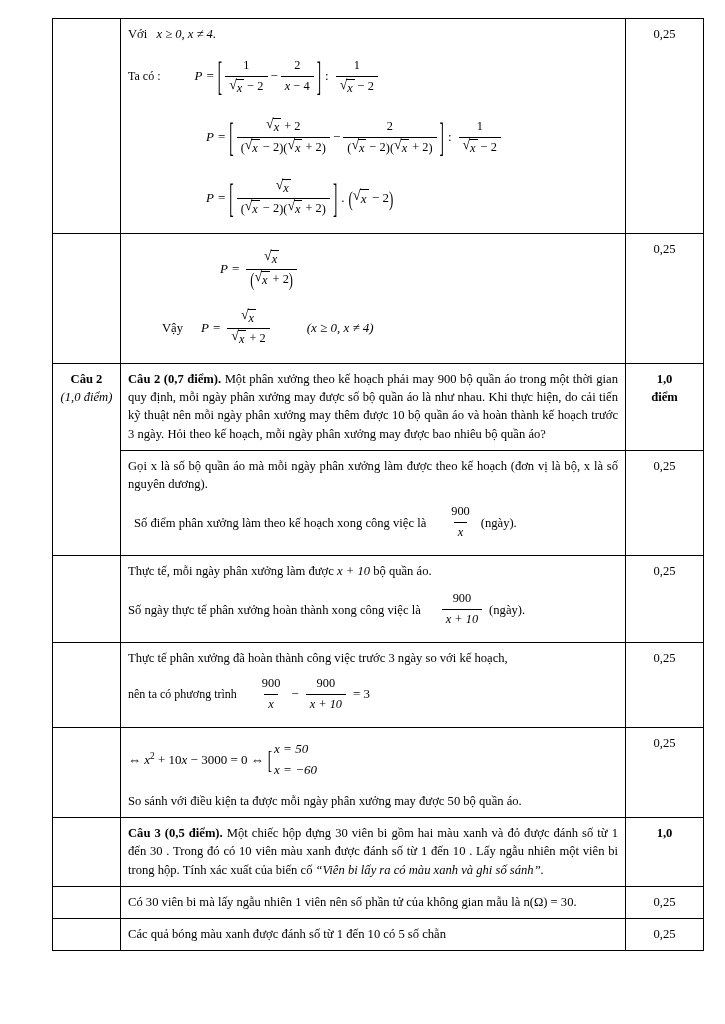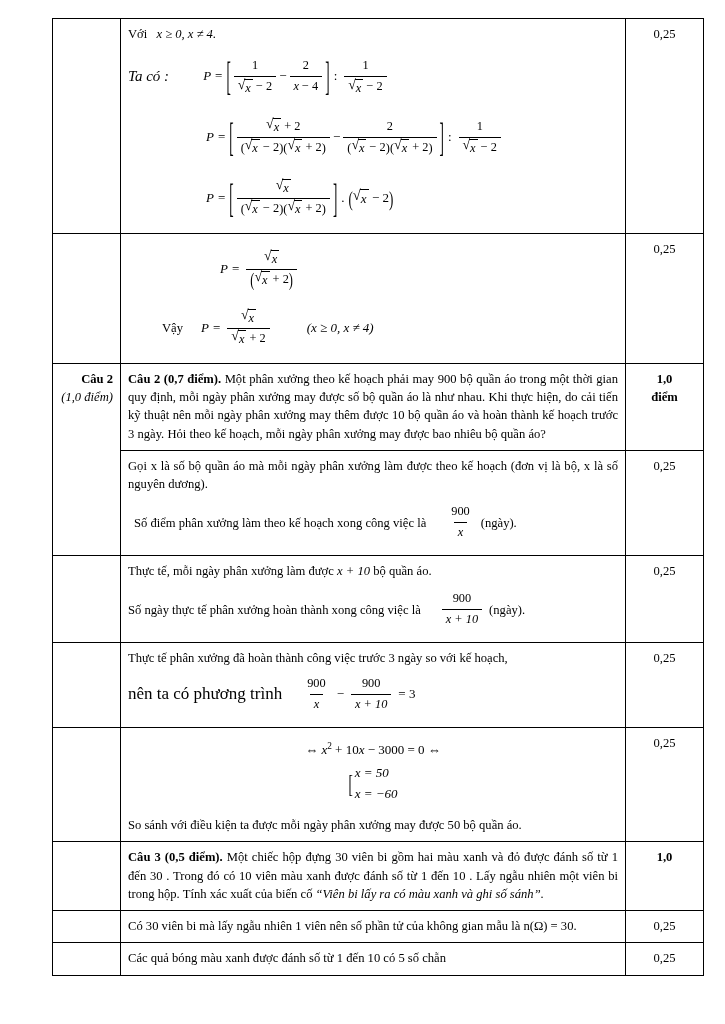--- a/index.html
+++ b/index.html
@@ -29,21 +29,21 @@
     vertical-align: top;
     padding: 6px 7px 7px 7px;
     font-size: 12.6px;
     line-height: 1.45;
   }
   col.c-label { width: 68px; }
   col.c-body  { width: 505px; }
   col.c-score { width: 78px; }
 
   td.label {
-    text-align: right;
+    text-align: center;
     vertical-align: middle;
     font-size: 12.6px;
     line-height: 1.5;
   }
   td.label .b { font-weight: bold; }
   td.label .it { font-style: italic; }
   td.score {
     text-align: center;
     vertical-align: middle;
     font-size: 12.6px;
@@ -147,21 +147,21 @@
 
   <tr>
     <td class="label"></td>
     <td>
       <p>
         <span>Với</span>
         <span class="mi" style="margin-left:6px;">x ≥ 0, x ≠ 4.</span>
       </p>
 
       <div class="eqrow mathline" style="margin-top:14px;">
-        <span style="font-family:'Liberation Serif',serif;font-size:15px;font-style:italic;">Ta có :</span>
+        <span style="font-family:'Liberation Serif',serif;font-size:12px;">Ta có :</span>
         <span class="spacer"></span>
         <span class="mi">P</span>
               <span>=</span>
         <span class="brack stretch2">
                 <span class="gl">[</span>
           <span class="frac">
                   <span class="num">1</span>
                   <span class="den"><span class="sqrt">
                       <span class="rad">√</span>
                       <span class="body"><span class="mi">x</span></span>
@@ -347,41 +347,41 @@
       </div>
     </td>
     <td class="score">0,25</td>
   </tr>
 
   <tr>
     <td class="label"></td>
     <td style="text-align:justify;">
       <p>Thực tế phân xưởng đã hoàn thành công việc trước 3 ngày so với kế hoạch,</p>
       <div class="eqrow mathline" style="margin-top:8px;margin-bottom:6px;">
-        <span style="font-size:17px;">nên ta có phương trình</span>
+        <span style="font-size:12px;">nên ta có phương trình</span>
         <span class="spacer-sm"></span>
         <span class="frac">
                 <span class="num">900</span>
                 <span class="den mi">x</span>
               </span>
         <span>−</span>
         <span class="frac">
                 <span class="num">900</span>
                 <span class="den mi">x + 10</span>
               </span>
         <span>= 3</span>
       </div>
     </td>
     <td class="score">0,25</td>
   </tr>
 
   <tr>
     <td class="label"></td>
     <td style="text-align:justify;">
-      <div class="eqrow mathline" style="margin-top:6px;margin-bottom:12px;flex-direction:column;">
+      <div class="eqrow mathline" style="margin-top:6px;margin-bottom:12px;">
         <span>
           <span>⇔</span>
           <span class="mi">x</span><span class="sup">2</span>
           <span>+ 10</span><span class="mi">x</span>
           <span>− 3000 = 0 ⇔</span>
         </span>
         <span class="sys">
           <span class="gl">[</span>
           <span class="rows">
             <span class="mi">x = 50</span>

